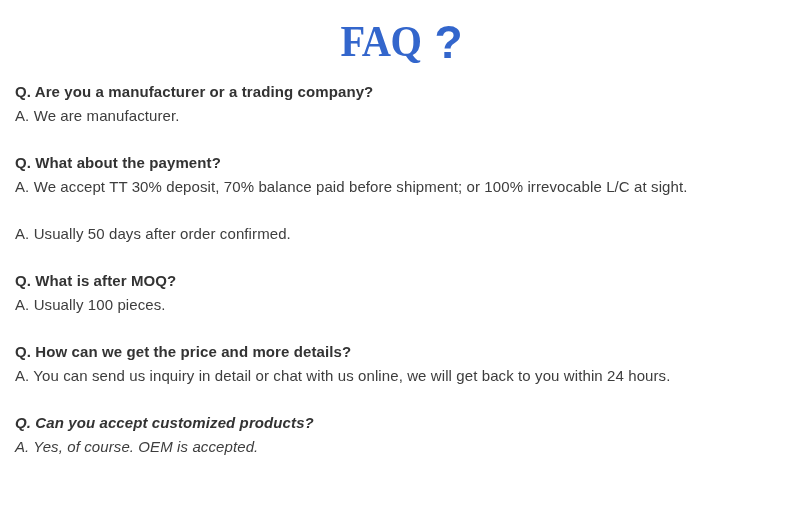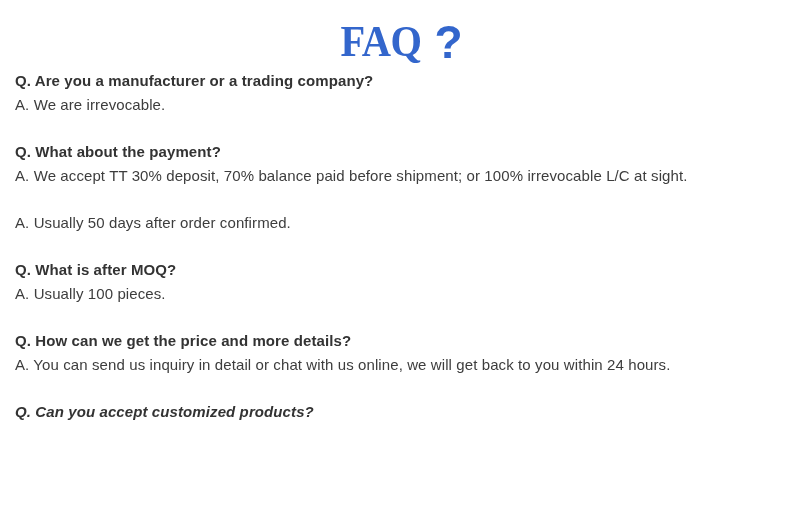--- a/index.html
+++ b/index.html
@@ -51,21 +51,21 @@
     color: #3366cc;
     display: inline-block;
     margin-left: 9px;
     vertical-align: bottom;
   }
 
   
   .faq-list {
     padding: 0 15px 0 15px;
     box-sizing: border-box;
-    margin-top: 17px;
+    margin-top: 28px;
   }
   .faq-item {
     margin-bottom: 23px;
   }
   .faq-item:last-child {
     margin-bottom: 0;
     font-style: italic;
   }
   .faq-q {
     font-size: 15px;
@@ -89,21 +89,21 @@
 <div class="page">
 
   <div class="title-wrap">
     <span class="title-faq">FAQ</span><span class="title-mark">?</span>
   </div>
 
   <div class="faq-list">
 
     <div class="faq-item">
       <div class="faq-q">Q. Are you a manufacturer or a trading company?</div>
-      <div class="faq-a">A. We are irrevocable.</div>
+      <div class="faq-a">A. We are manufacturer.</div>
     </div>
 
     <div class="faq-item">
       <div class="faq-q">Q. What about the payment?</div>
       <div class="faq-a">A. We accept TT 30% deposit, 70% balance paid before shipment; or 100% irrevocable L/C at sight.</div>
     </div>
 
     <div class="faq-item">
       <div class="faq-a">A. Usually 50 days after order confirmed.</div>
     </div>
@@ -113,16 +113,17 @@
       <div class="faq-a">A. Usually 100 pieces.</div>
     </div>
 
     <div class="faq-item">
       <div class="faq-q">Q. How can we get the price and more details?</div>
       <div class="faq-a">A. You can send us inquiry in detail or chat with us online, we will get back to you within 24 hours.</div>
     </div>
 
     <div class="faq-item">
       <div class="faq-q">Q. Can you accept customized products?</div>
+      <div class="faq-a">A. Yes, of course. OEM is accepted.</div>
     </div>
 
   </div>
 </div>
 
 </body></html>

